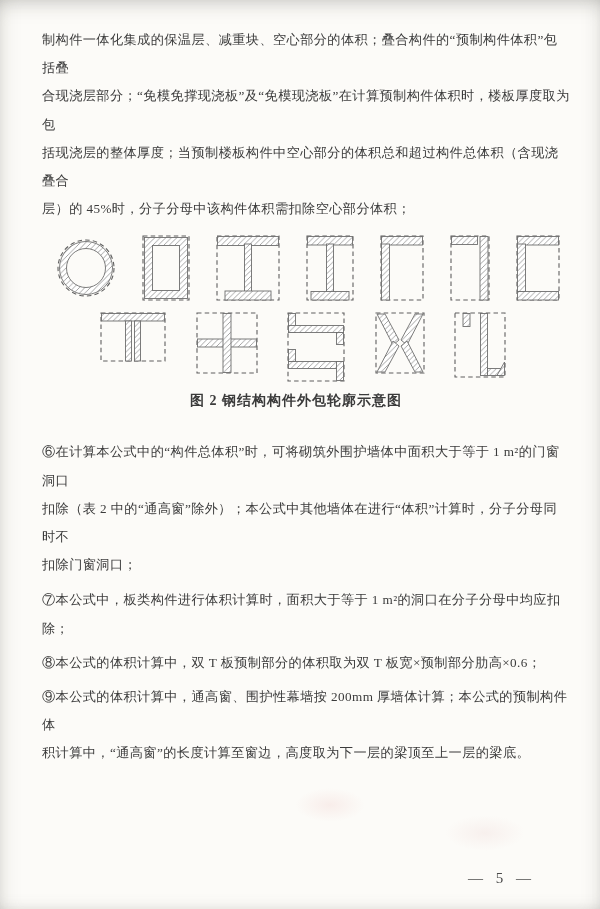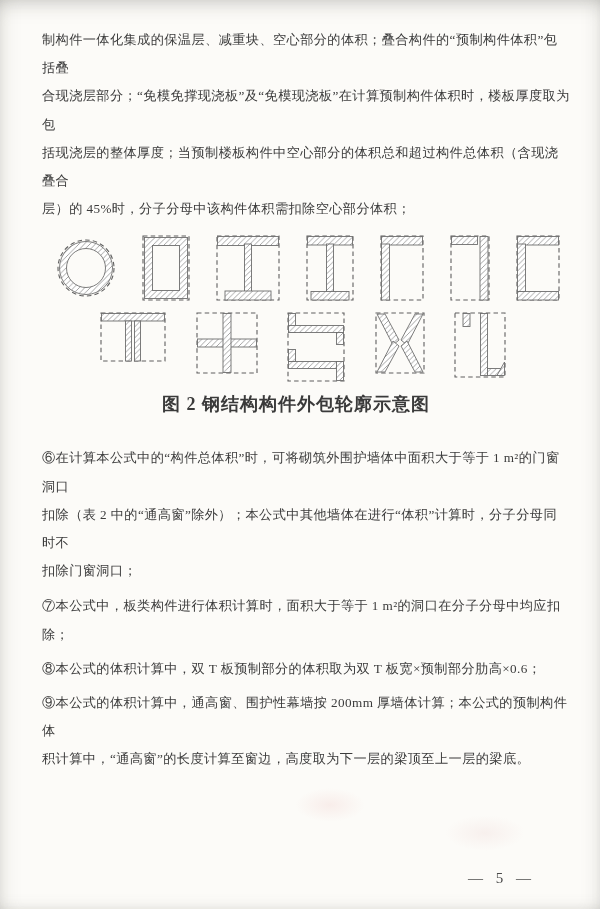--- a/index.html
+++ b/index.html
@@ -37,21 +37,21 @@
     display:flex;justify-content:space-between;align-items:flex-start;
     width:406px;margin:10px 0 0 58px;
   }
   .shape{display:block;}
   .shape svg{display:block;}
   svg .dash{stroke:#5f5f5f;stroke-width:1.1;fill:none;stroke-dasharray:4.5 3.2;}
   svg .solid{stroke:#6e6e6e;stroke-width:.9;fill:url(#hatch);}
   svg .inner{stroke:#6e6e6e;stroke-width:.9;fill:#fcfbf8;}
   .fig-caption{
     text-align:center;margin:10px 20px 16px 0;
-    font-size:18px;font-weight:600;letter-spacing:1px;color:#3a3a3a;
+    font-size:14px;font-weight:600;letter-spacing:1px;color:#3a3a3a;
   }
   .p6{margin-top:28px;}
   .page-number{
     position:absolute;top:870px;right:68px;
     font-size:15px;color:#4a4a4a;word-spacing:7px;letter-spacing:1px;
   }
   .smudge{position:absolute;pointer-events:none;z-index:4;}
   .smudge.s1{left:295px;top:788px;width:70px;height:34px;
     background:radial-gradient(ellipse at center,rgba(228,165,160,.16),rgba(228,165,160,0) 70%);}
   .smudge.s2{left:445px;top:815px;width:80px;height:36px;

